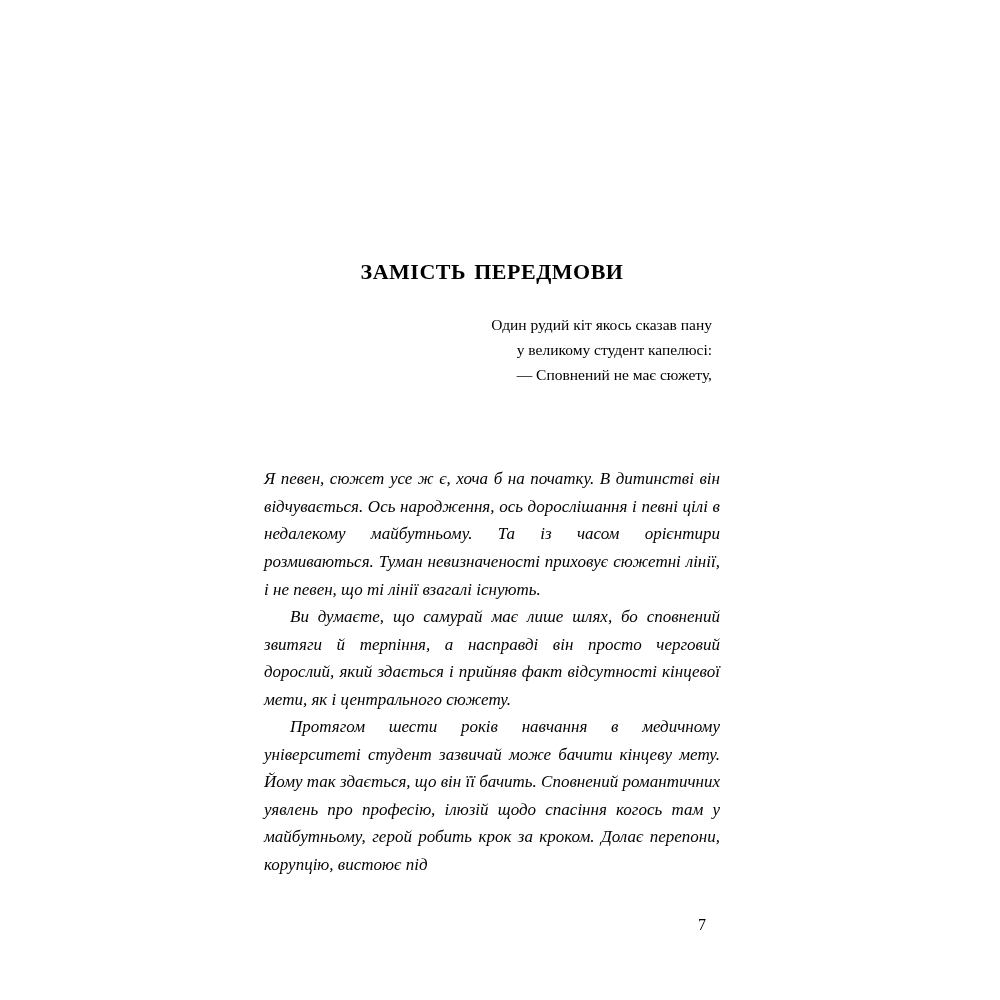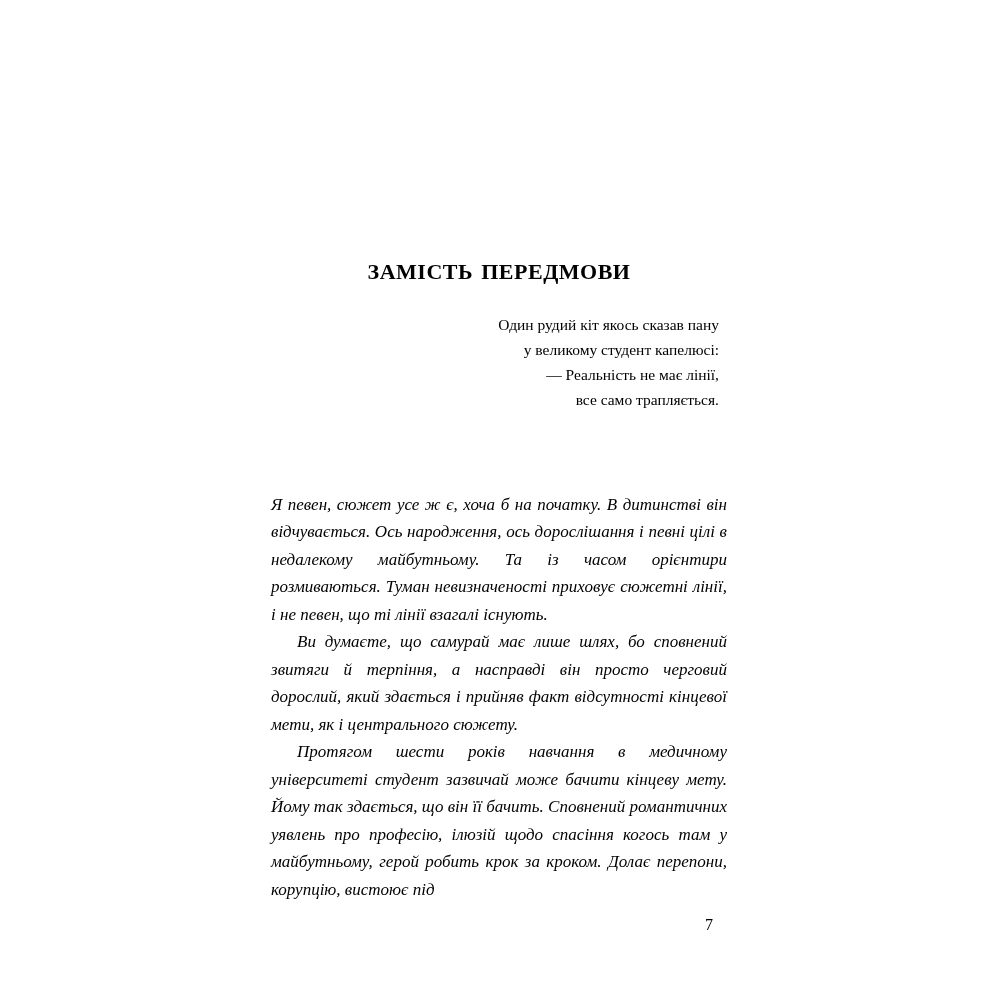--- a/index.html
+++ b/index.html
@@ -16,21 +16,21 @@
   }
   .page {
     position: relative;
     width: 1000px;
     height: 1000px;
     background: #ffffff;
     box-sizing: border-box;
   }
   .content {
     position: absolute;
-    left: 271px;
+    left: 264px;
     top: 0;
     width: 456px;
     height: 1000px;
   }
   .chapter-title {
     margin: 0;
     padding-top: 252px;
     text-align: center;
     font-family: "Liberation Serif", "DejaVu Serif", serif;
     font-weight: 700;
@@ -84,22 +84,21 @@
 <body>
 
 <div class="page">
   <div class="content">
 
     <h1 class="chapter-title">Замість передмови</h1>
 
     <div class="epigraph">
       <div>Один рудий кіт якось сказав пану</div>
       <div>у великому студент капелюсі:</div>
-      <div>— Реальність не має лінії,</div>
-      <div>все само трапляється.</div>
+      <div>— Сповнений не має сюжету,</div>
     </div>
 
     <div class="body-text">
       <p class="first">Я певен, сюжет усе ж є, хоча б на початку. В дитинстві він відчувається. Ось народження, ось дорослішання і певні цілі в недалекому майбутньому. Та із часом орієнтири розмиваються. Туман невизначеності приховує сюжетні лінії, і не певен, що ті лінії взагалі існують.</p>
       <p>Ви думаєте, що самурай має лише шлях, бо сповнений звитяги й терпіння, а насправді він просто черговий дорослий, який здається і прийняв факт відсутності кінцевої мети, як і центрального сюжету.</p>
       <p>Протягом шести років навчання в медичному університеті студент зазвичай може бачити кінцеву мету. Йому так здається, що він її бачить. Сповнений романтичних уявлень про професію, ілюзій щодо спасіння когось там у майбутньому, герой робить крок за кроком. Долає перепони, корупцію, вистоює під</p>
     </div>
 
     <div class="folio">7</div>
   </div>

